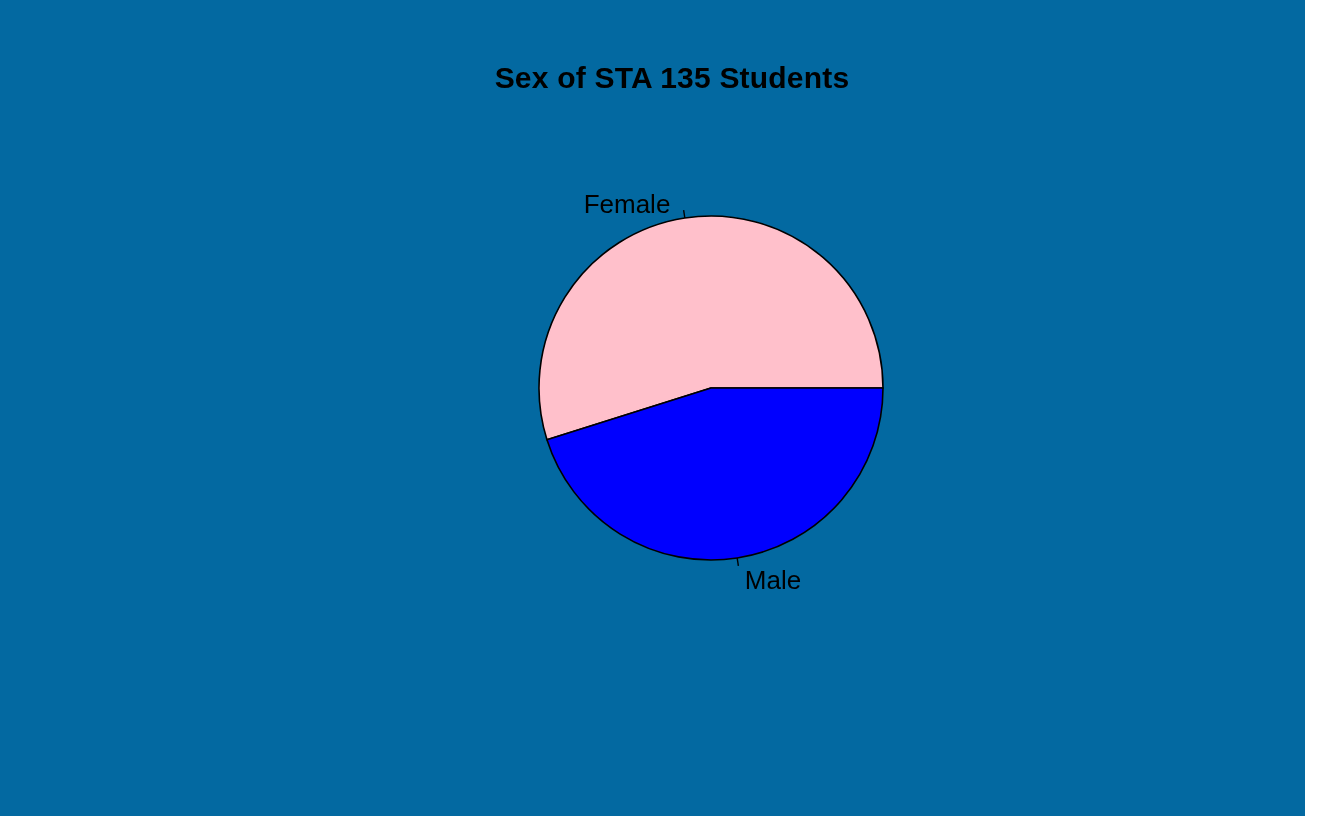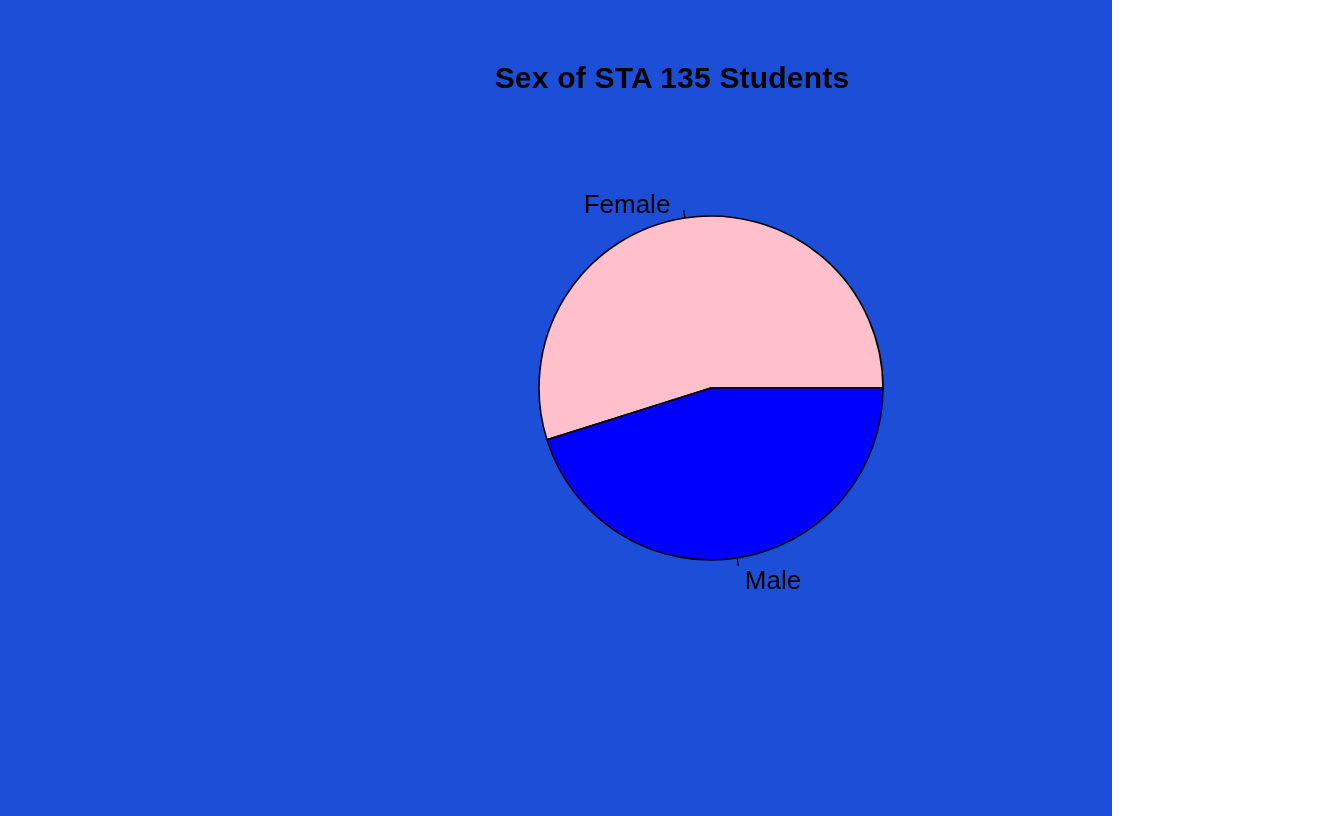--- a/index.html
+++ b/index.html
@@ -9,23 +9,24 @@
   }
   body {
     width: 1344px;
     height: 816px;
     overflow: hidden;
     font-family: "Liberation Sans", sans-serif;
     color: #000000;
   }
   #plot-root {
     position: relative;
-    width: 1112px;
+    width: 1288px;
     height: 816px;
-    background: #1d4ed8;
+    background: #0369a1;
+    padding-left: 17px;
   }
   #chart-title {
     position: absolute;
     left: 0;
     top: 58px;
     width: 1344px;
     text-align: center;
     font-family: "Liberation Sans", sans-serif;
     font-size: 30px;
     font-weight: bold;

